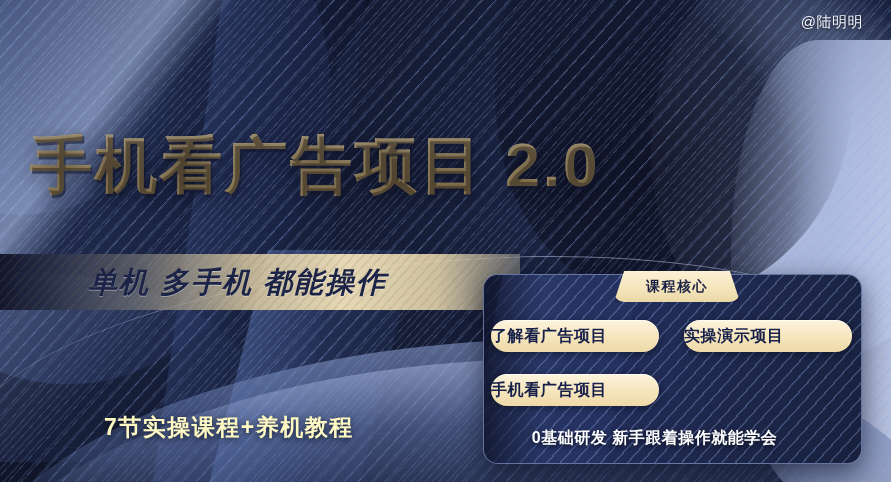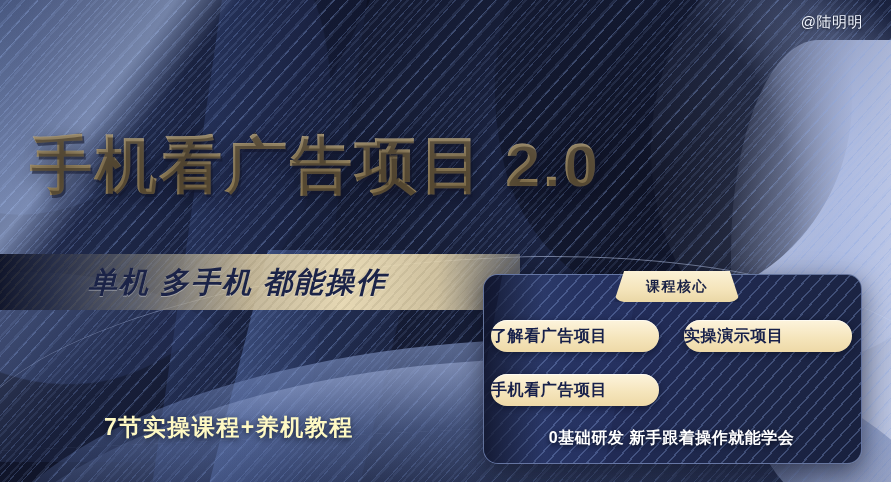--- a/index.html
+++ b/index.html
@@ -339,21 +339,21 @@
     font-size: 16px;
     font-weight: 700;
     letter-spacing: .6px;
     color: #17204a;
     white-space: nowrap;
     font-family: Liberation Serif, serif;
   }
 
   .card-footer {
     position: absolute;
-    left: 483px;
+    left: 466px;
     top: 428px;
     width: 377px;
     text-align: center;
     z-index: 11;
     font-size: 16px;
     font-weight: 700;
     letter-spacing: .5px;
     color: #ffffff;
     white-space: nowrap;
     text-shadow: 0 2px 5px rgba(6,10,26,.85);

